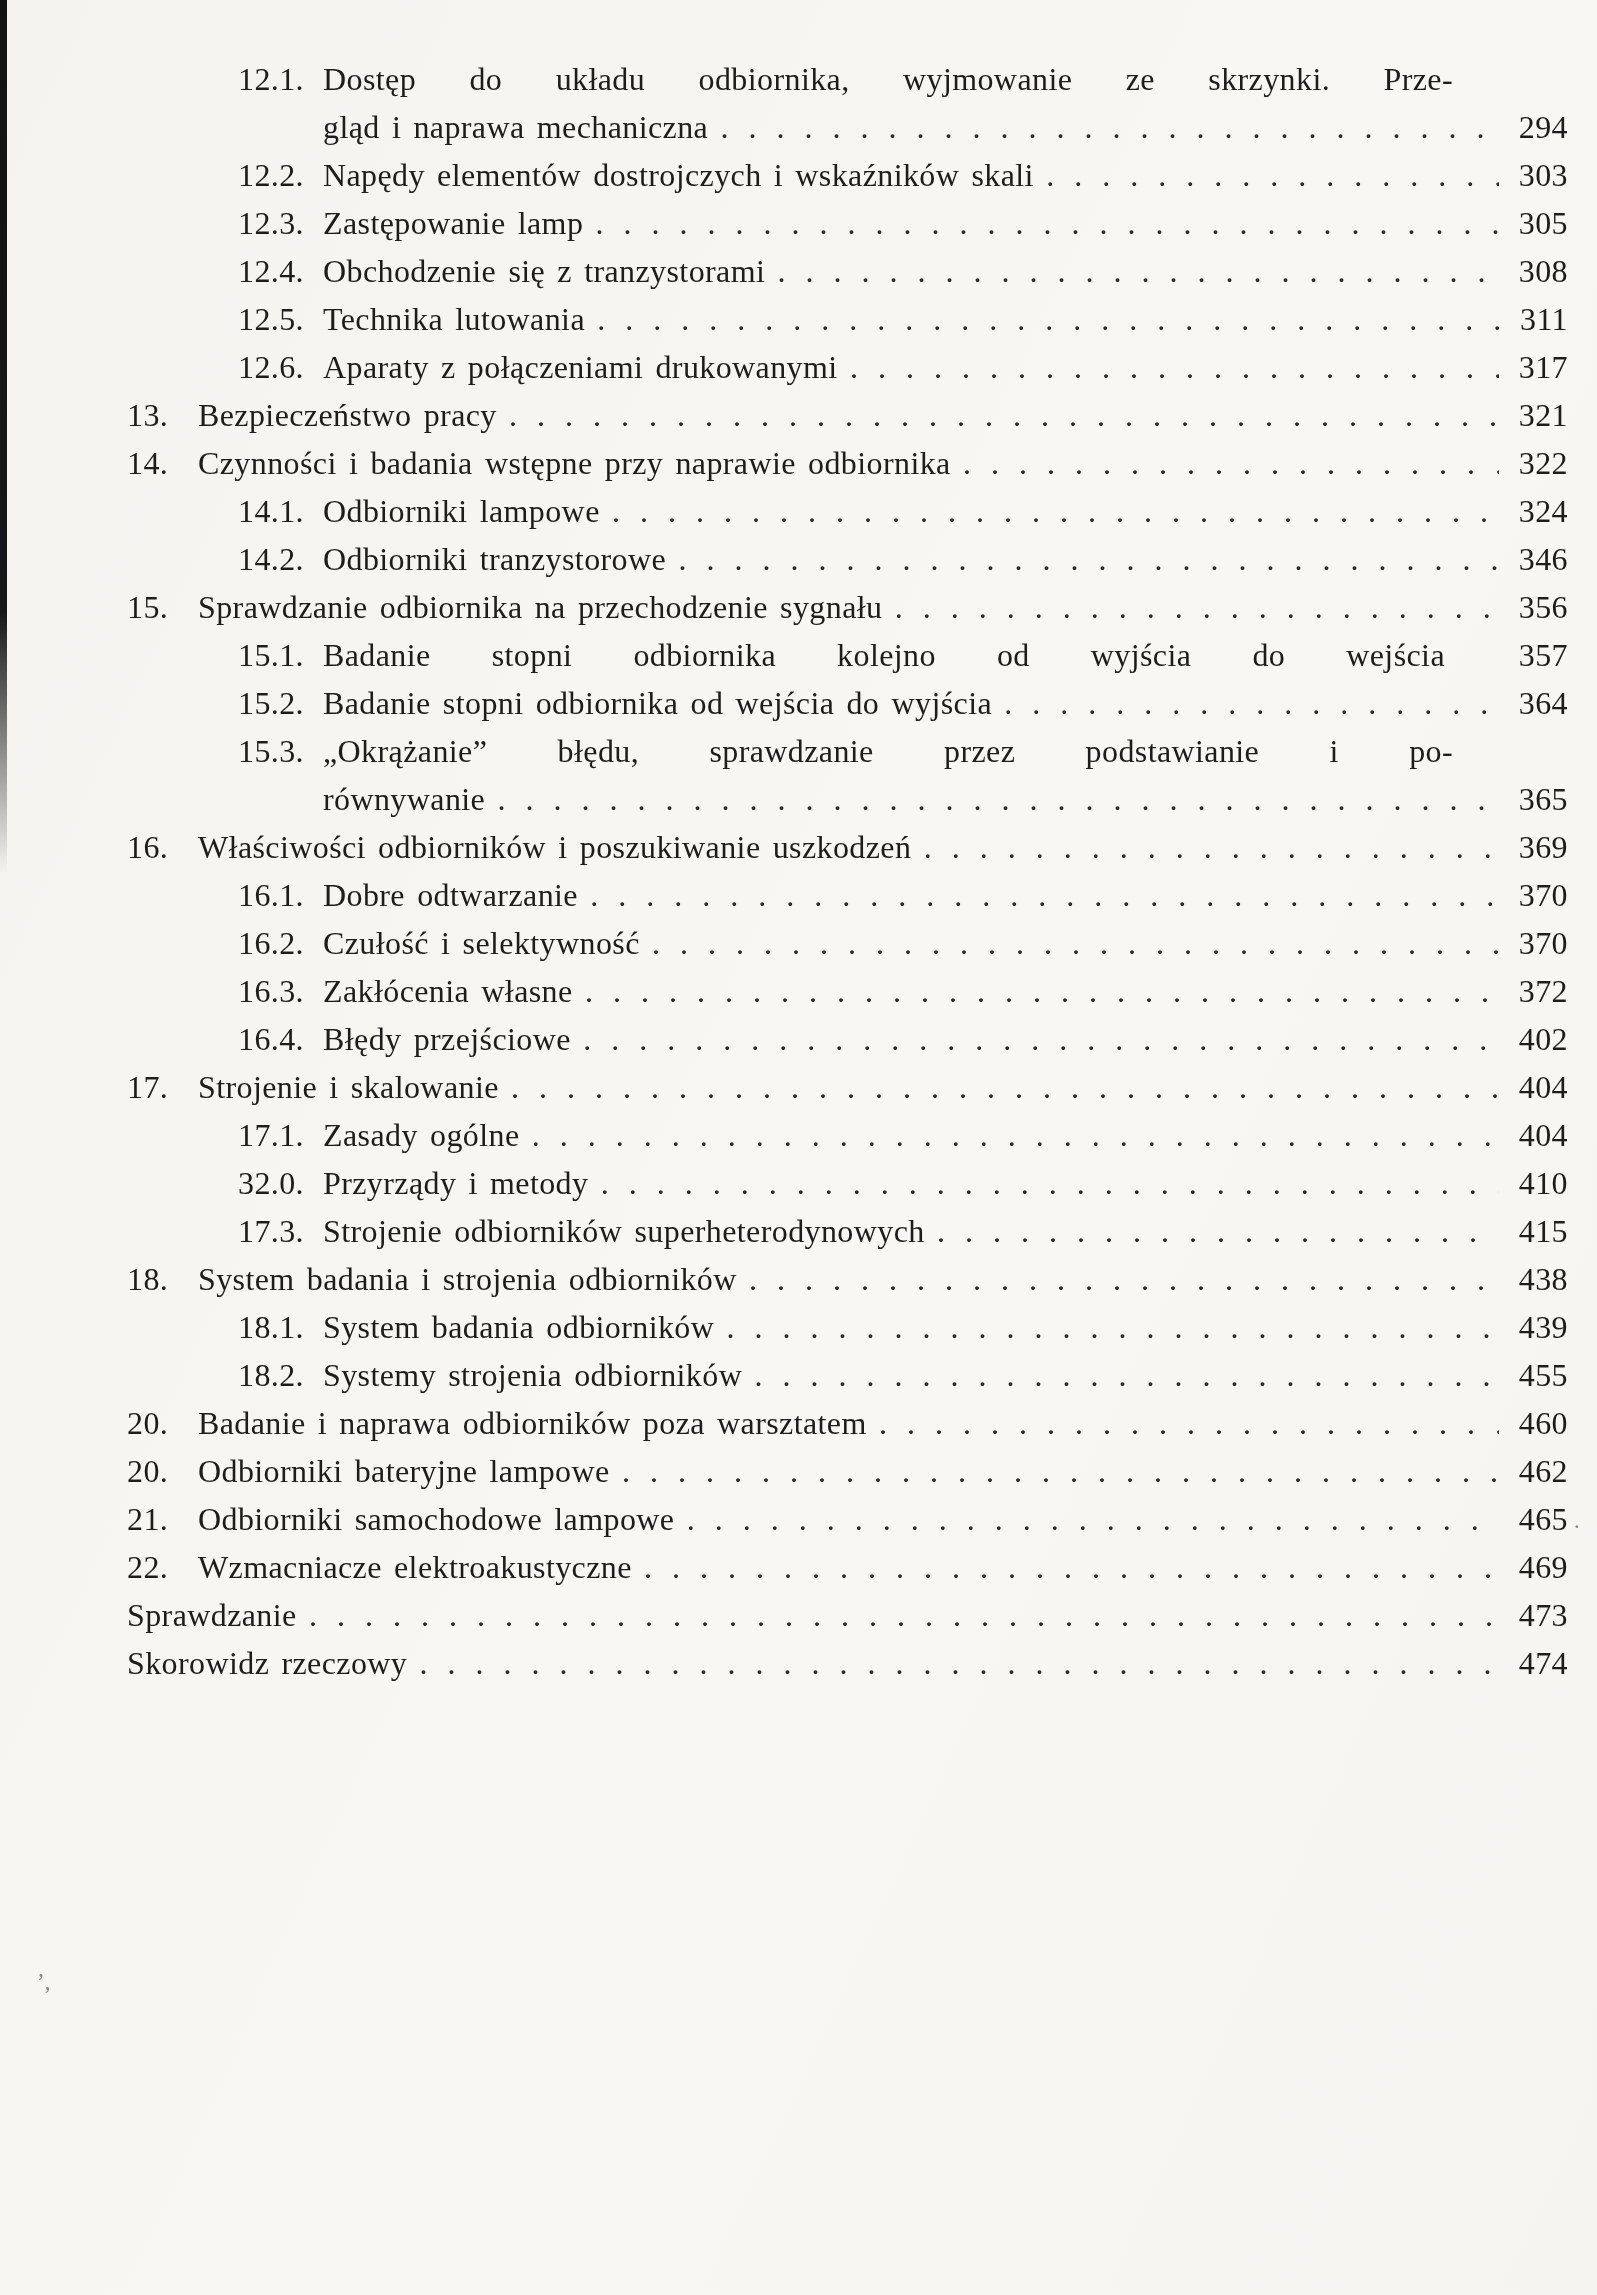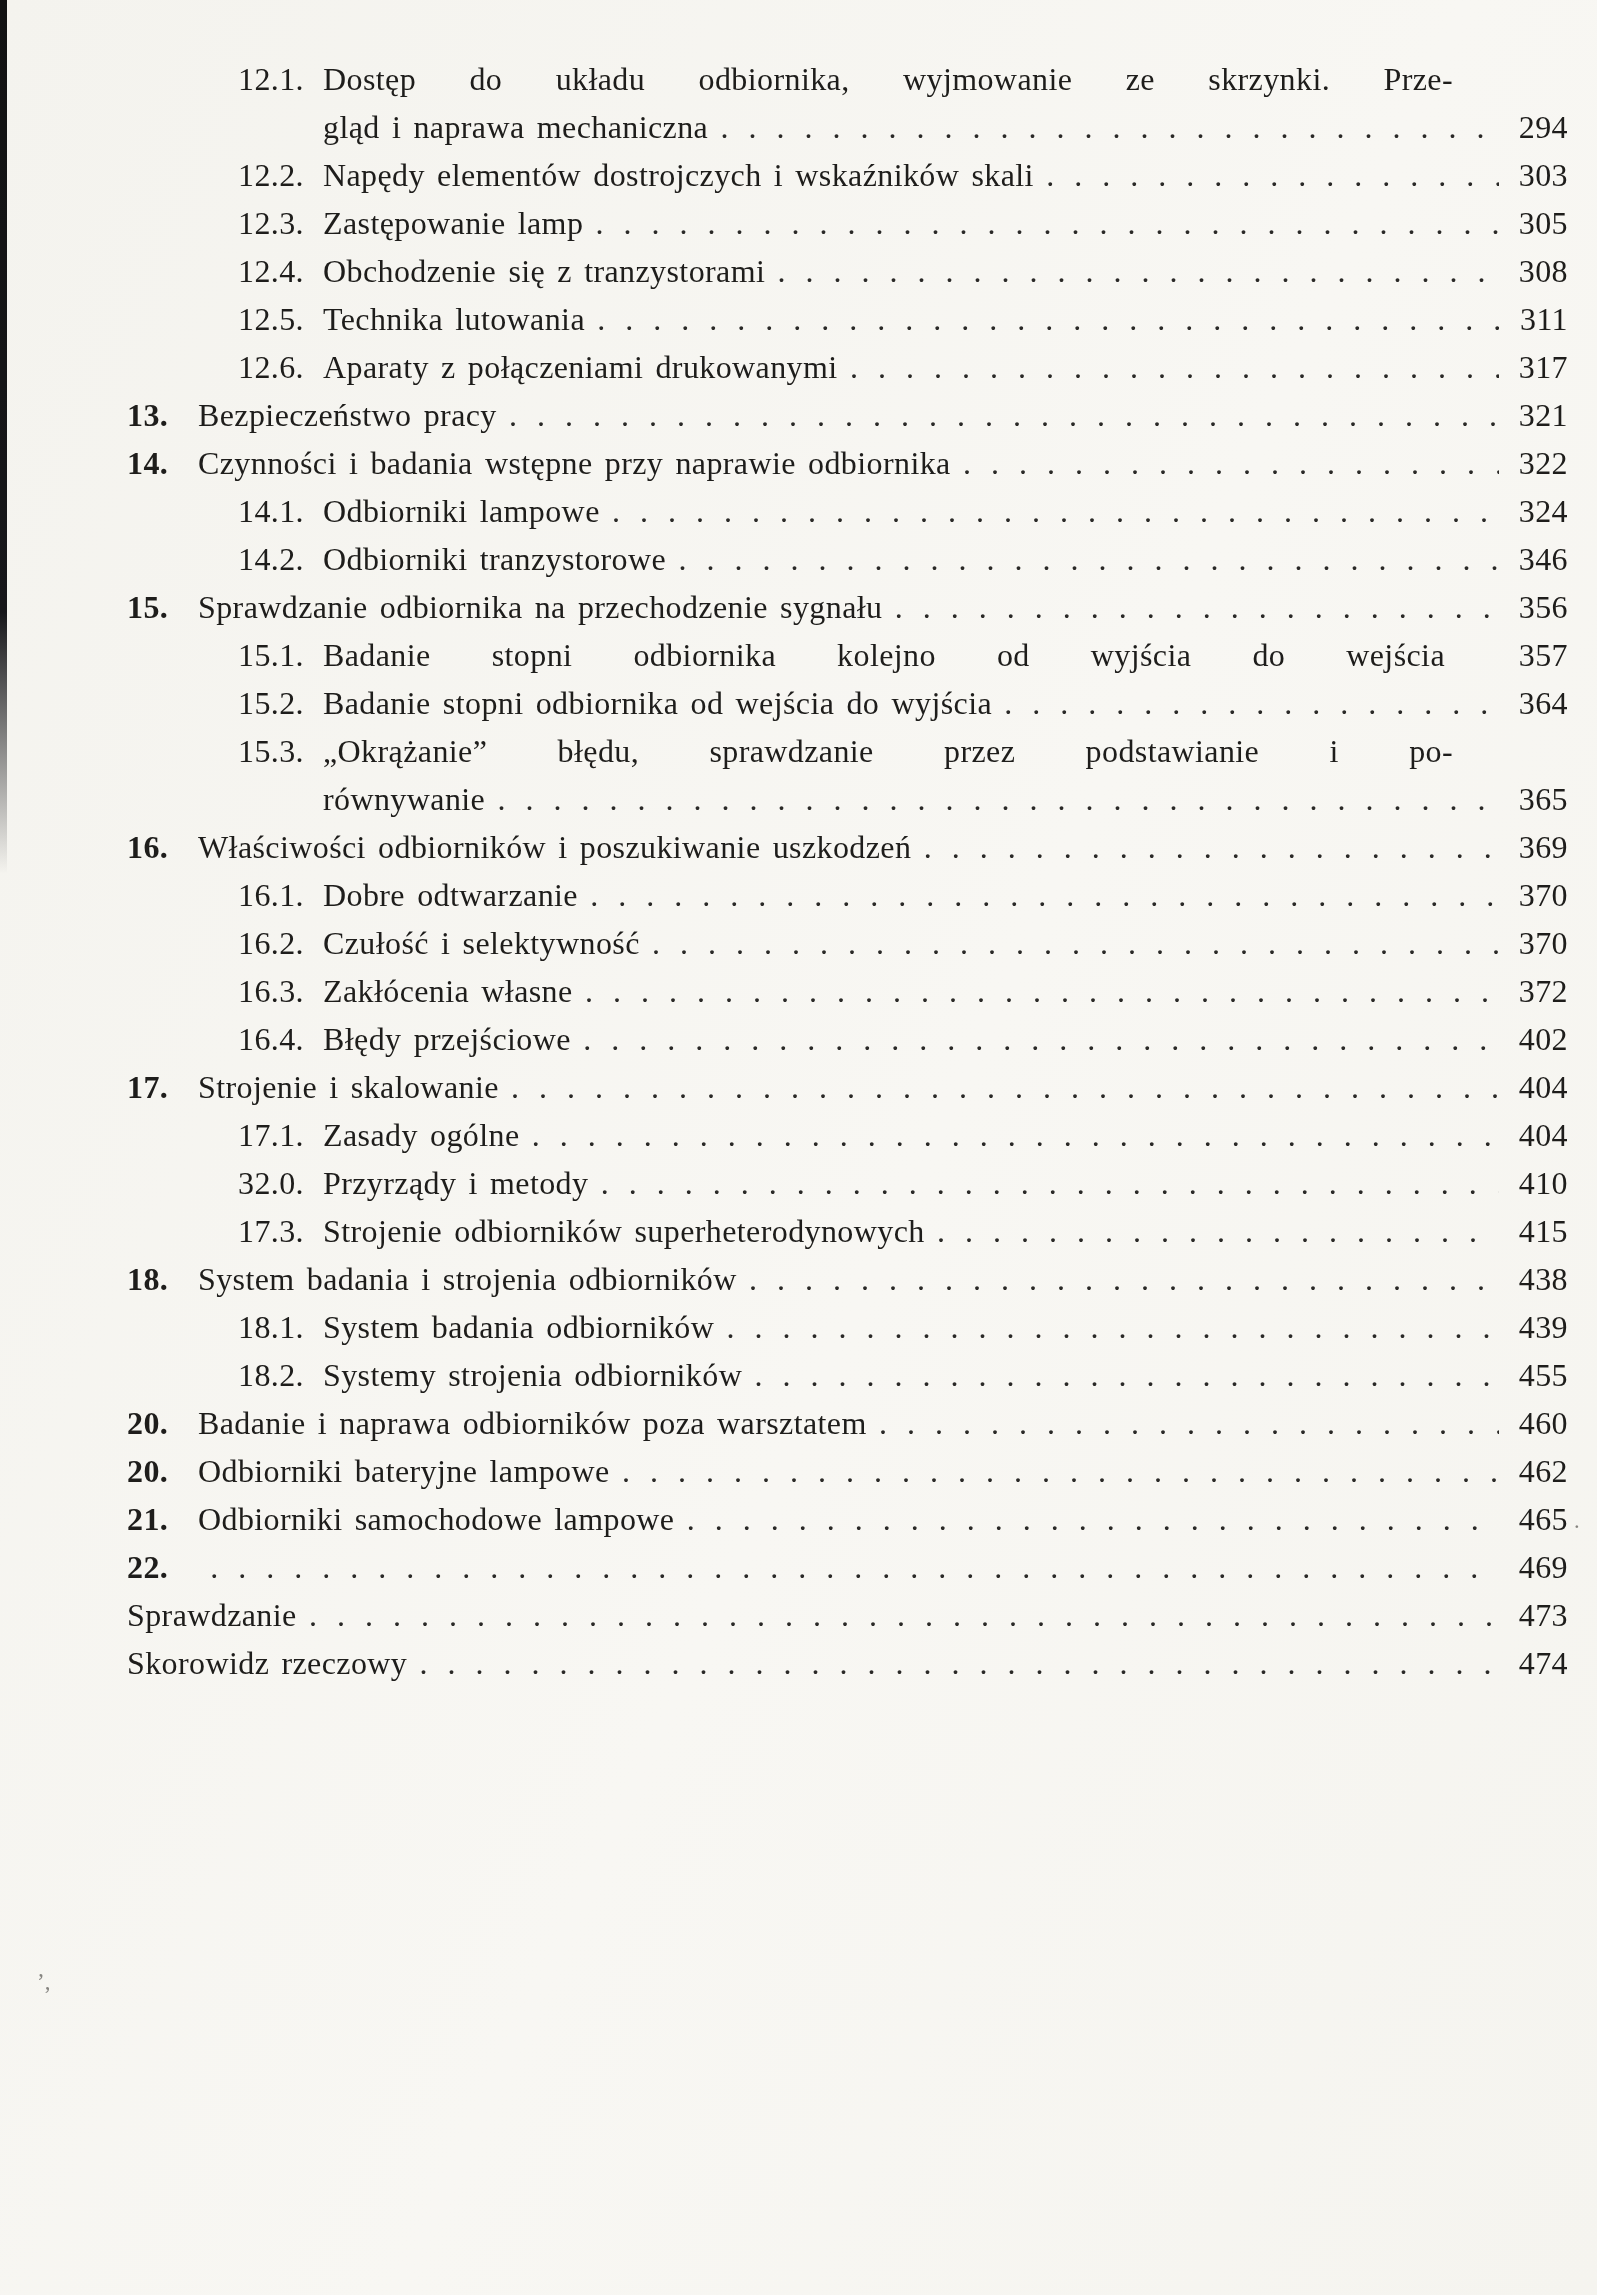--- a/index.html
+++ b/index.html
@@ -37,21 +37,21 @@
   }
   .entry.level-2 { padding-left: 92px; }
   .line {
     display: flex;
     align-items: baseline;
   }
   .num {
     flex: 0 0 auto;
     white-space: nowrap;
   }
-  .level-1 .num { width: 71px; font-weight: bold; }
+  .level-1 .num { width: 71px; }
   .level-2 .num { width: 104px; text-align: center; }
   .level-0 .num { width: 0; }
   .text {
     flex: 0 1 auto;
   }
   .text.fill {
     flex: 1 1 auto;
     text-align: justify;
     text-align-last: justify;
     padding-right: 115px;
@@ -322,20 +322,21 @@
         <div class="line">
           <span class="num">21.</span>
           <span class="text">Odbiorniki samochodowe lampowe</span>
           <span class="leader">................................................................................</span>
           <span class="page-num">465</span>
         </div>
       </div>
       <div class="entry level-1">
         <div class="line">
           <span class="num">22.</span>
+          <span class="text">Wzmacniacze elektroakustyczne</span>
           <span class="leader">................................................................................</span>
           <span class="page-num">469</span>
         </div>
       </div>
       <div class="entry level-0">
         <div class="line">
           <span class="num"></span>
           <span class="text">Sprawdzanie</span>
           <span class="leader">................................................................................</span>
           <span class="page-num">473</span>

